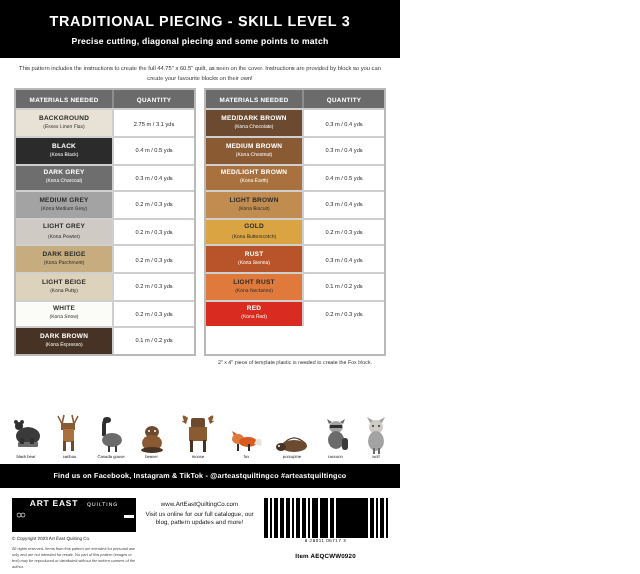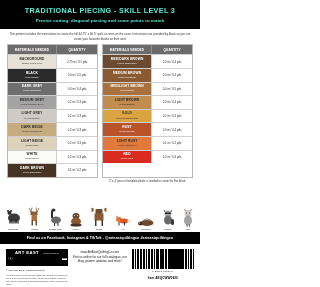--- a/index.html
+++ b/index.html
@@ -6,21 +6,21 @@
   html, body {
     width: 200px; height: 287px;
     font-family: "Liberation Sans", sans-serif;
     background: #ffffff;
     overflow: hidden;
   }
   #page { position: relative; width: 200px; height: 287px; background:#fff; }
 
   
   .header {
-    background: #000; color:#5eead4;
+    background: #000; color:#ffffff;
     padding: 7px 6px 6px;
     text-align:center;
   }
   .header-title {
     font-size: 7.2px; font-weight: 700; letter-spacing: .35px;
     line-height: 1.15;
   }
   .header-sub {
     font-size: 4.3px; font-weight: 700; letter-spacing: .12px;
     margin-top: 3px; line-height:1.2;

